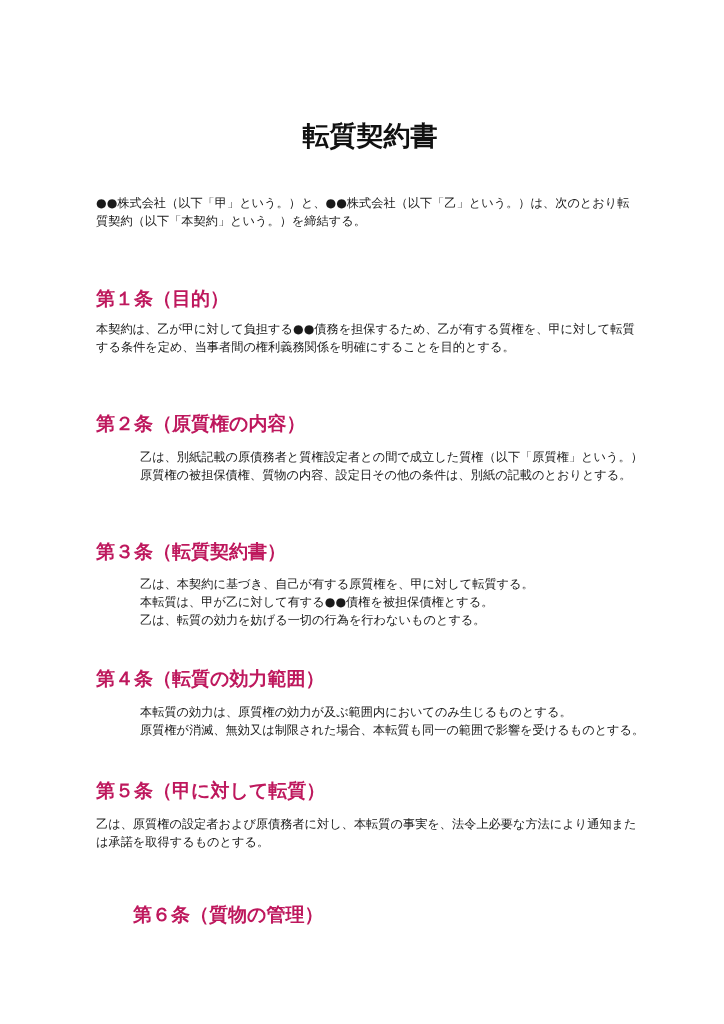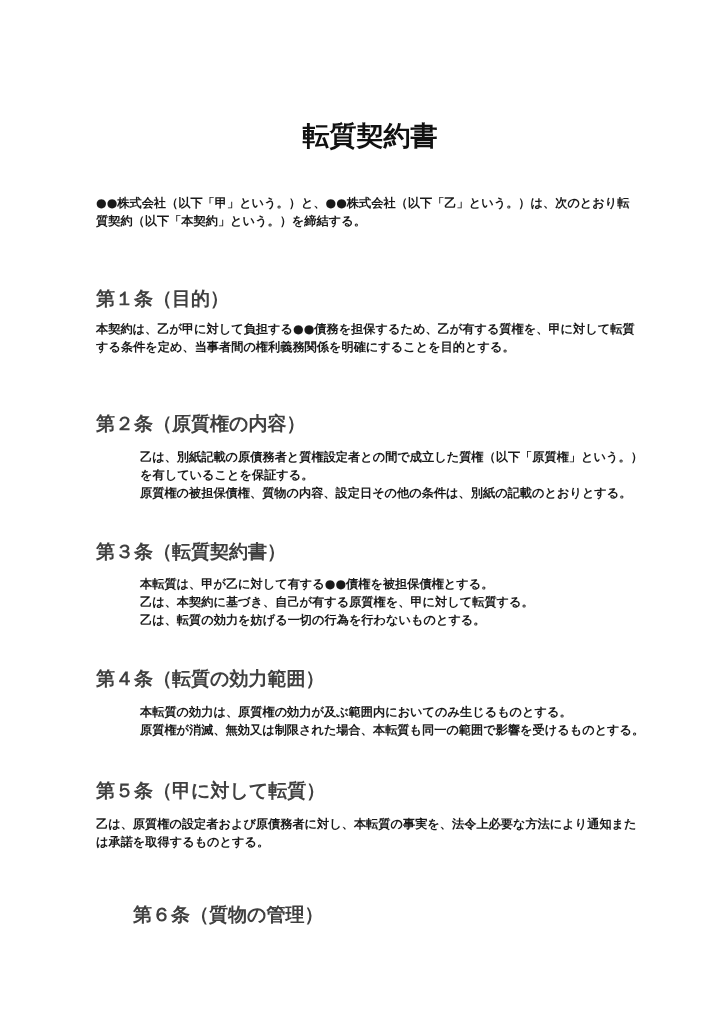--- a/index.html
+++ b/index.html
@@ -46,27 +46,26 @@
   .para.indent {
     left: 132px;
     width: 505px;
   }
   .heading {
     position: absolute;
     left: 88px;
     font-size: 19px;
     font-weight: bold;
     line-height: 26px;
-    color: #404040;
+    color: #be185d;
     margin: 0;
   }
   .line {
     display: block;
     white-space: nowrap;
-    font-weight: bold;
   }
 </style>
 </head>
 <body>
 
 <div class="page">
 
   <div class="title">転質契約書</div>
 
   <p class="para full" style="top:194px;">
@@ -76,28 +75,27 @@
 
   <h2 class="heading" style="top:285px;">第１条（目的）</h2>
   <p class="para full" style="top:320px;">
     <span class="line">本契約は、乙が甲に対して負担する●●債務を担保するため、乙が有する質権を、甲に対して転質</span>
     <span class="line">する条件を定め、当事者間の権利義務関係を明確にすることを目的とする。</span>
   </p>
 
   <h2 class="heading" style="top:410px;">第２条（原質権の内容）</h2>
   <p class="para indent" style="top:448px;">
     <span class="line">乙は、別紙記載の原債務者と質権設定者との間で成立した質権（以下「原質権」という。）</span>
-    <span class="line">を有していることを保証する。</span>
     <span class="line">原質権の被担保債権、質物の内容、設定日その他の条件は、別紙の記載のとおりとする。</span>
   </p>
 
   <h2 class="heading" style="top:538px;">第３条（転質契約書）</h2>
   <p class="para indent" style="top:575px;">
+    <span class="line">乙は、本契約に基づき、自己が有する原質権を、甲に対して転質する。</span>
     <span class="line">本転質は、甲が乙に対して有する●●債権を被担保債権とする。</span>
-    <span class="line">乙は、本契約に基づき、自己が有する原質権を、甲に対して転質する。</span>
     <span class="line">乙は、転質の効力を妨げる一切の行為を行わないものとする。</span>
   </p>
 
   <h2 class="heading" style="top:665px;text-align:right;">第４条（転質の効力範囲）</h2>
   <p class="para indent" style="top:703px;">
     <span class="line">本転質の効力は、原質権の効力が及ぶ範囲内においてのみ生じるものとする。</span>
     <span class="line">原質権が消滅、無効又は制限された場合、本転質も同一の範囲で影響を受けるものとする。</span>
   </p>
 
   <h2 class="heading" style="top:777px;">第５条（甲に対して転質）</h2>

